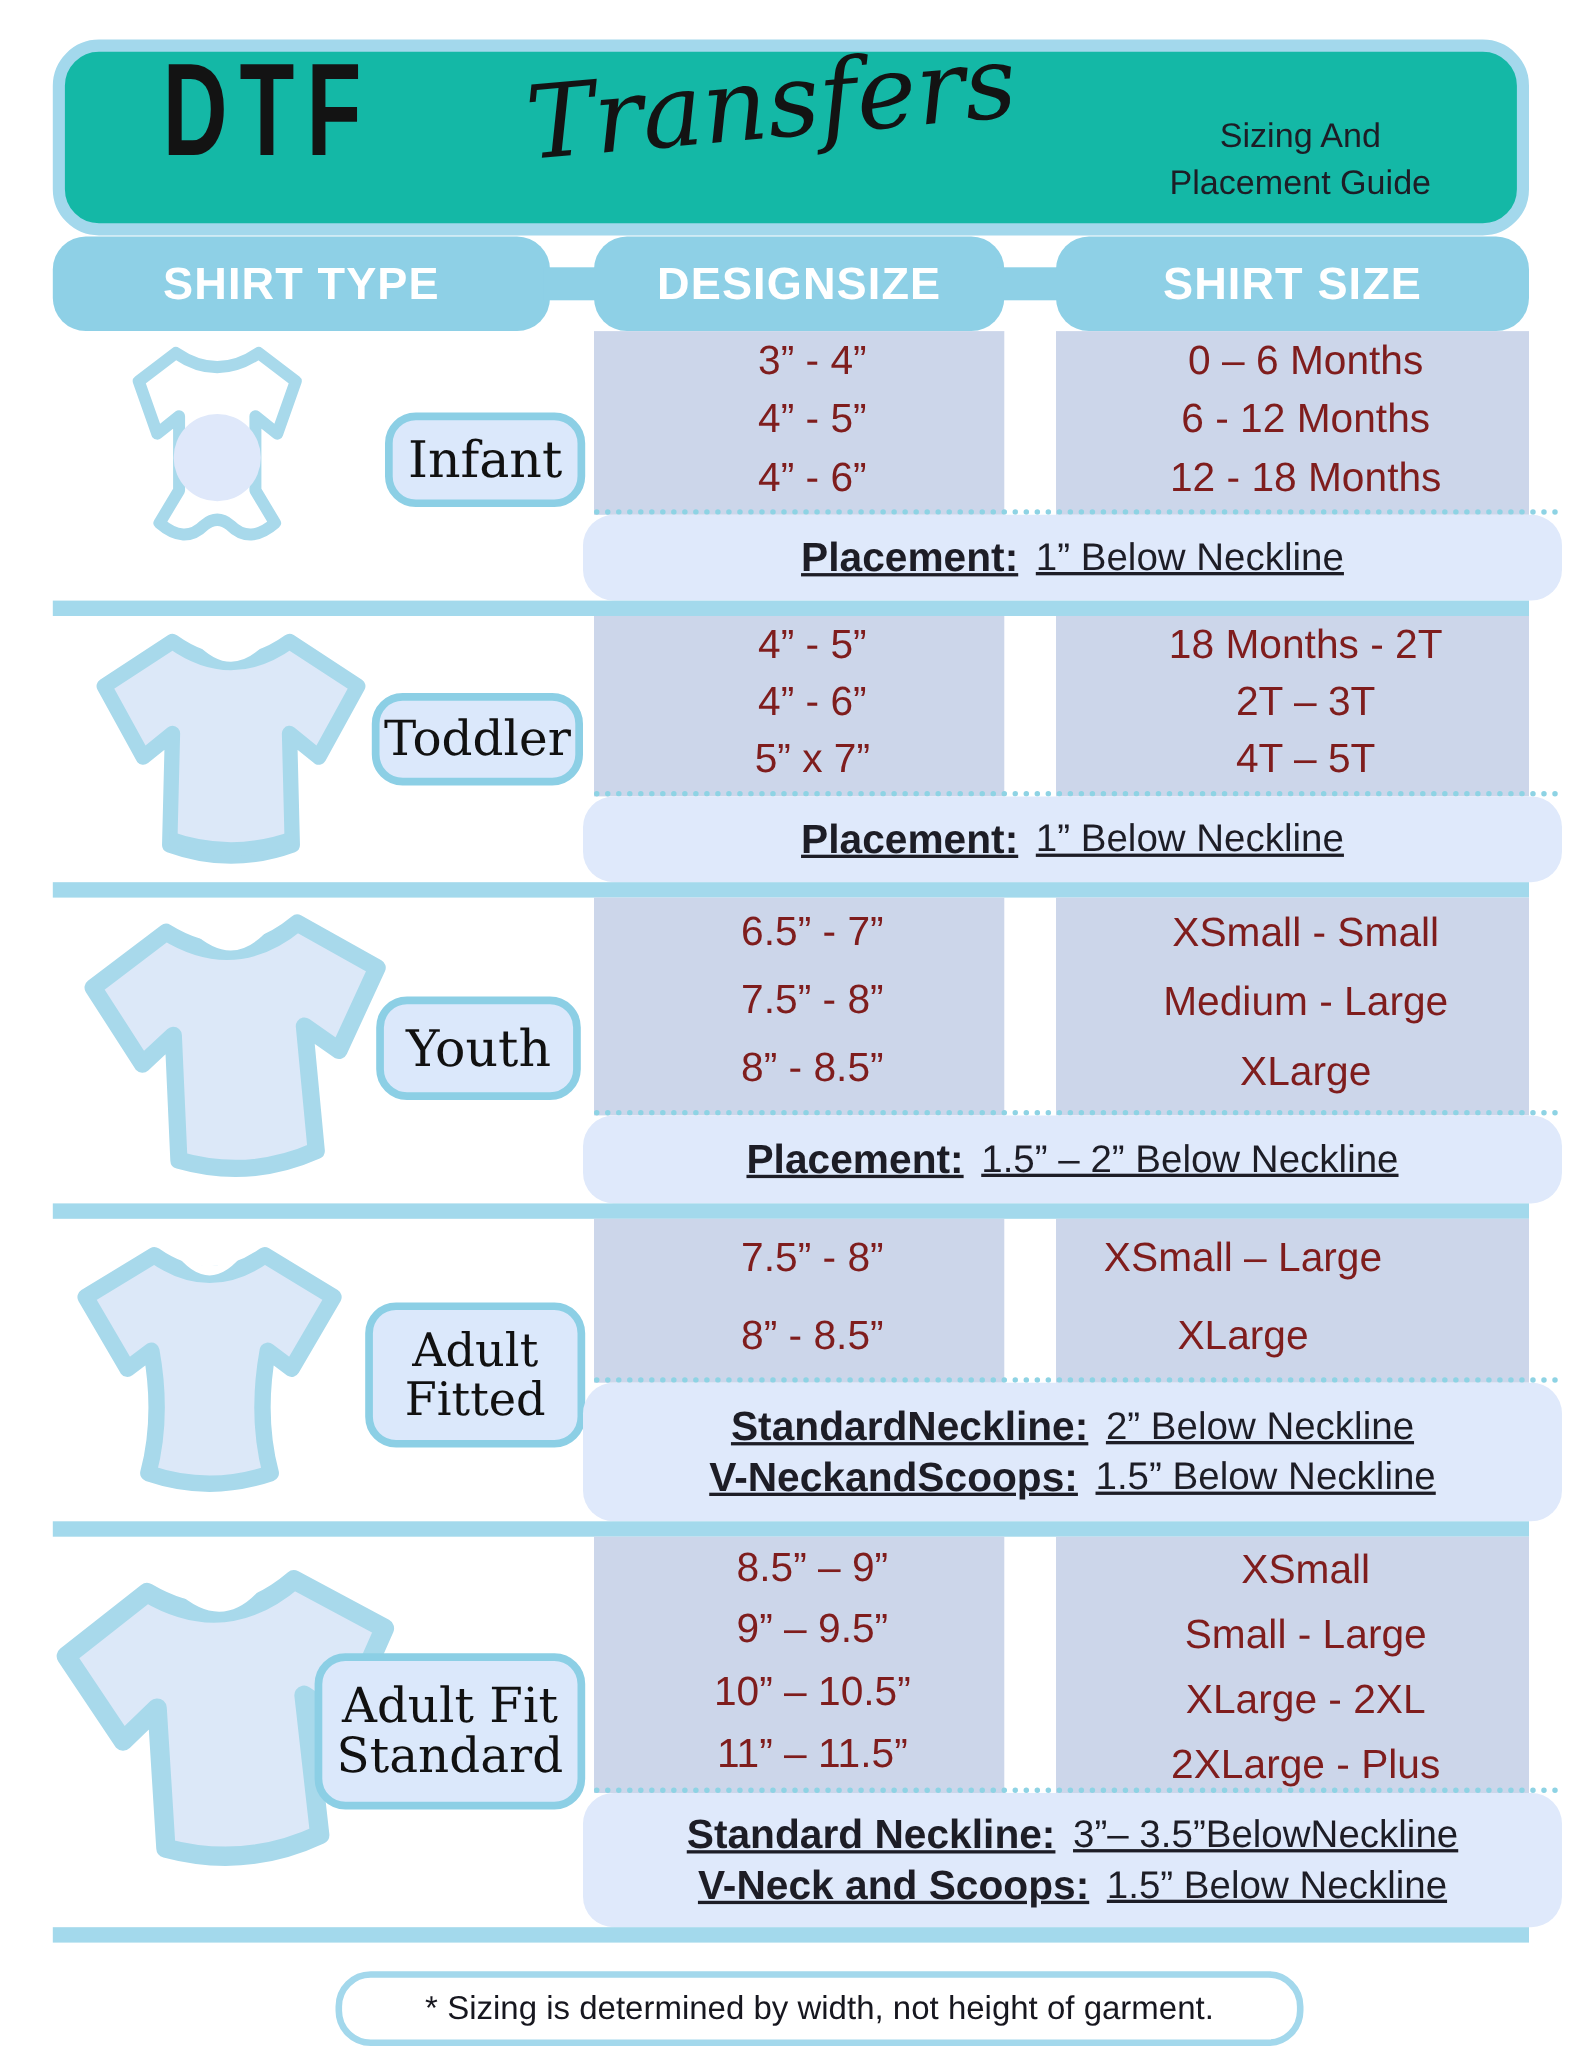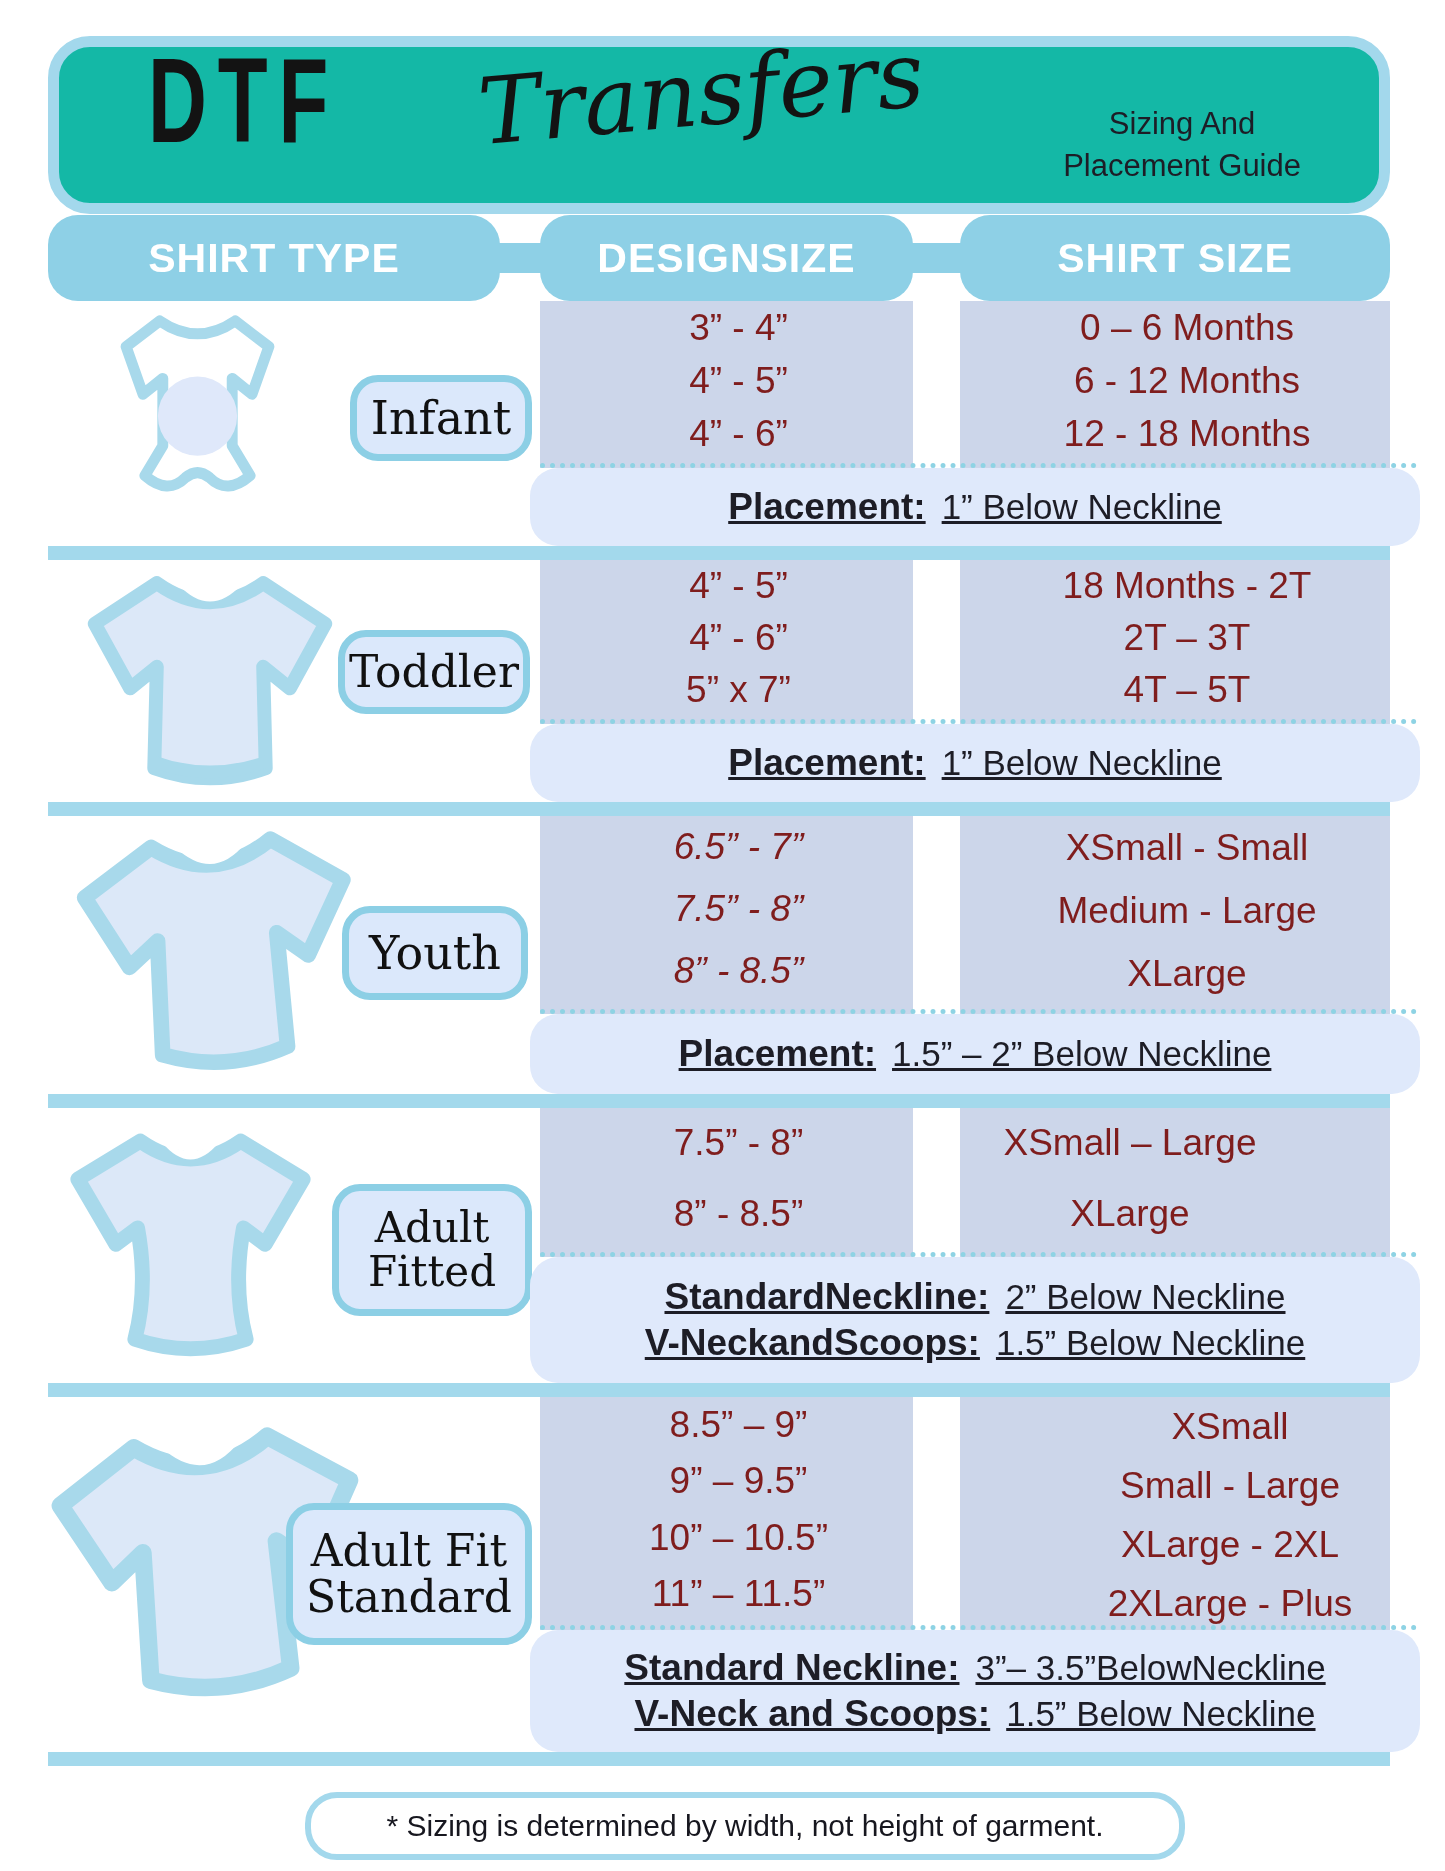--- a/index.html
+++ b/index.html
@@ -149,21 +149,21 @@
     <div class="graphic" style="left:66px;top:10px;transform:rotate(-4deg);">
       <svg width="305" height="256" viewBox="0 0 210 180">
         <path d="M63 12 Q105 42 147 12 L196 44 L168 95 L147 78 L149 158 Q105 174 61 158 L63 78 L42 95 L14 44 Z" fill="#dce8f8" stroke="#a8d9eb" stroke-width="11" stroke-linejoin="round"></path>
         <path d="M80 13 Q105 40 130 13 Q105 27 80 13 Z" fill="#ffffff"></path>
       </svg>
     </div>
     <div class="tag" style="left:342px;top:90px;width:172px;height:80px;font-size:46px;">
       <span>Youth</span>
     </div>
 
-    <div class="stack b" style="bottom:92px;font-style:italic;">
+    <div class="stack b" style="bottom:92px;">
       <span>6.5” - 7”</span>
       <span>7.5” - 8”</span>
       <span>8” - 8.5”</span>
     </div>
     <div class="stack c" style="bottom:88px;">
       <span>XSmall - Small</span>
       <span>Medium - Large</span>
       <span>XLarge</span>
     </div>
 
@@ -229,21 +229,21 @@
       <span>Adult Fit</span>
       <span>Standard</span>
     </div>
 
     <div class="stack b" style="bottom:130px;">
       <span>8.5” – 9”</span>
       <span>9” – 9.5”</span>
       <span>10” – 10.5”</span>
       <span>11” – 11.5”</span>
     </div>
-    <div class="stack c" style="bottom:118px;margin-left:43px;">
+    <div class="stack c" style="bottom:118px;">
       <span>XSmall</span>
       <span>Small - Large</span>
       <span>XLarge - 2XL</span>
       <span>2XLarge - Plus</span>
     </div>
 
     <div class="dotted" style="bottom:122px;"></div>
     <div class="pill-placement" style="height:122px;">
       <div class="pl-line">
         <span class="pl-label">Standard Neckline:</span>

